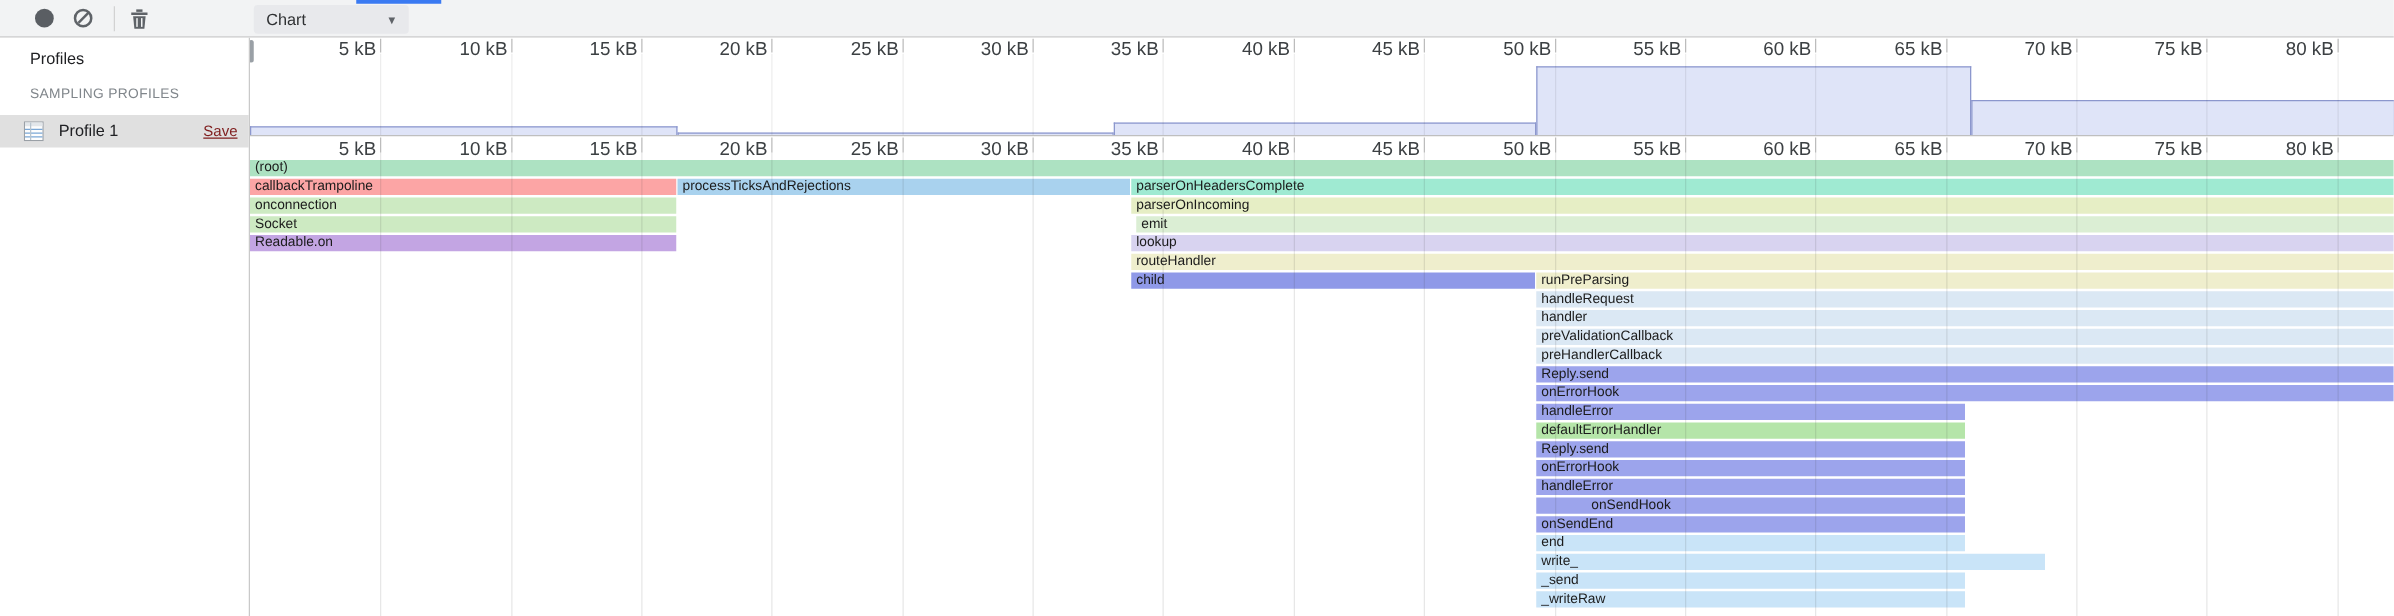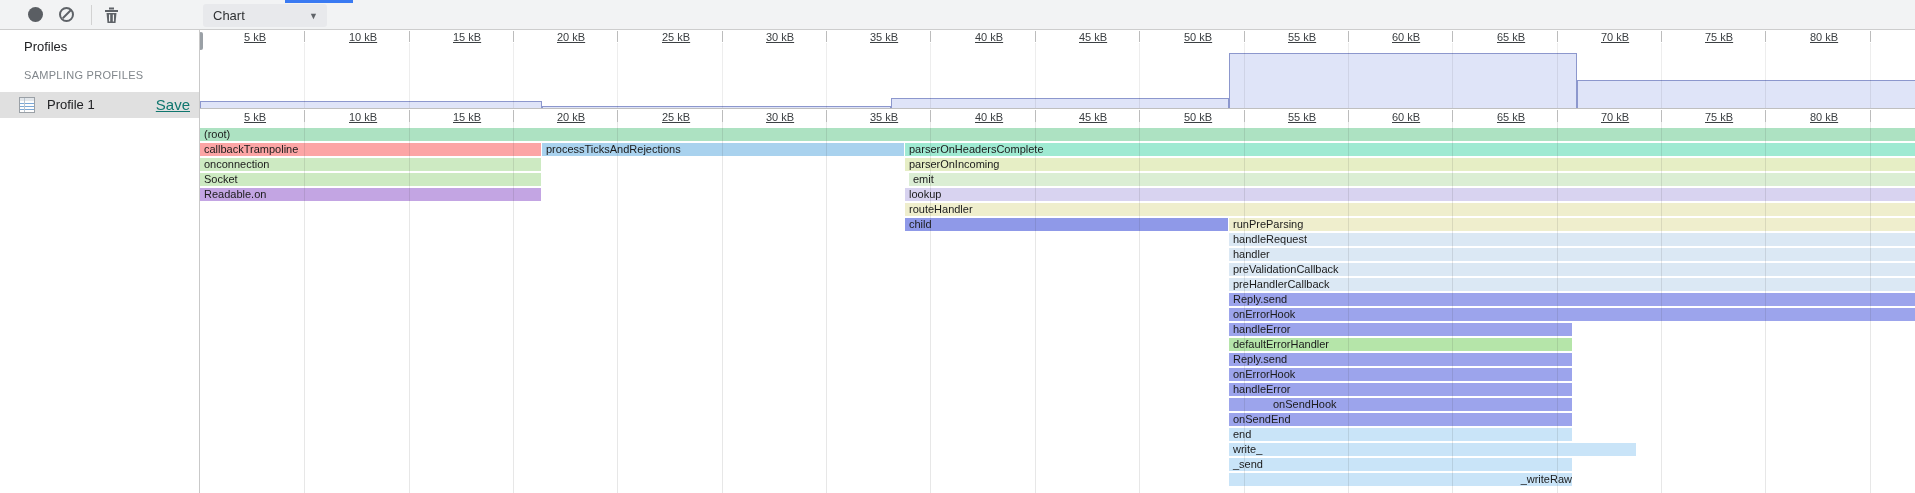--- a/index.html
+++ b/index.html
@@ -21,24 +21,24 @@
   .view-select .arrow{position:absolute;right:9px;top:1px;font-size:9px;color:#5f6368;}
   .tab-indicator{position:absolute;left:285px;top:0;width:68px;height:3px;background:#3a7af2;}
   
   .sidebar{position:absolute;left:0;top:30px;width:200px;height:463px;background:#fff;
     border-right:1px solid #c9c9c9;box-sizing:border-box;z-index:10;}
   .profiles-title{position:absolute;left:24px;top:9px;font-size:13px;color:#202124;}
   .section-label{position:absolute;left:24px;top:39px;font-size:11px;color:#80868b;letter-spacing:.3px;}
   .profile-row{position:absolute;left:0;top:62px;width:100%;height:26px;background:#e0e0e0;cursor:pointer;}
   .profile-icon{position:absolute;left:19px;top:5px;width:16px;height:16px;}
   .profile-name{position:absolute;left:47px;top:0;line-height:26px;font-size:13px;color:#202124;}
-  .save-link{position:absolute;right:9px;top:0;line-height:26px;font-size:15px;color:#0f766e;text-decoration:underline;cursor:pointer;}
+  .save-link{position:absolute;right:9px;top:0;line-height:26px;font-size:12px;color:#7f1d1d;text-decoration:underline;cursor:pointer;}
   
   .main{position:absolute;left:200px;top:30px;width:1715px;height:463px;background:#fff;overflow:hidden;}
-  .tick-label{position:absolute;top:1px;width:57px;height:12px;font-size:11px;color:#3c4043;text-align:left;white-space:nowrap;text-decoration:underline;}
+  .tick-label{position:absolute;top:1px;width:57px;height:12px;font-size:15px;color:#3c4043;text-align:right;white-space:nowrap;}
   .tick-label.r2{top:81px;}
   .tickmark{position:absolute;width:1px;background:#bcbcbc;}
   .ov-grid{position:absolute;top:13px;height:65px;width:1px;background:rgba(0,0,0,0.07);}
   .fl-grid{position:absolute;top:92px;height:371px;width:1px;background:rgba(60,60,60,0.12);z-index:5;pointer-events:none;}
   .overview{position:absolute;left:0;top:13px;width:1715px;height:66px;cursor:grab;}
   .ov-seg{position:absolute;background:#dfe4f8;border:1px solid #8c97cd;border-bottom:none;box-sizing:border-box;}
   .ov-baseline{position:absolute;left:0;top:78px;width:1715px;height:1px;background:#bfbfbf;}
   .ov-grip{position:absolute;left:-1px;top:2px;width:4px;height:18px;background:#9aa0a6;border-radius:2px;cursor:ew-resize;}
   .flame{position:absolute;left:0;top:92px;width:1715px;height:371px;}
   .bar{position:absolute;height:13px;font-size:11px;line-height:13px;color:#1b1b1b;
@@ -119,21 +119,21 @@
       <div class="bar" title="handleError" style="left: 1029px; width: 343px; top: 201px; height: 13px; background: rgb(156, 164, 236);">handleError</div>
       <div class="bar" title="defaultErrorHandler" style="left: 1029px; width: 343px; top: 216px; height: 13px; background: rgb(181, 229, 169);">defaultErrorHandler</div>
       <div class="bar" title="Reply.send" style="left: 1029px; width: 343px; top: 231px; height: 13px; background: rgb(156, 164, 236);">Reply.send</div>
       <div class="bar" title="onErrorHook" style="left: 1029px; width: 343px; top: 246px; height: 13px; background: rgb(156, 164, 236);">onErrorHook</div>
       <div class="bar" title="handleError" style="left: 1029px; width: 343px; top: 261px; height: 13px; background: rgb(156, 164, 236);">handleError</div>
       <div class="bar" title="onSendHook" style="left: 1029px; width: 343px; top: 276px; height: 13px; background: rgb(156, 164, 236); padding-left: 44px;">onSendHook</div>
       <div class="bar" title="onSendEnd" style="left: 1029px; width: 343px; top: 291px; height: 13px; background: rgb(156, 164, 236);">onSendEnd</div>
       <div class="bar" title="end" style="left: 1029px; width: 343px; top: 306px; height: 13px; background: rgb(201, 228, 248);">end</div>
       <div class="bar" title="write_" style="left: 1029px; width: 407px; top: 321px; height: 13px; background: rgb(201, 228, 248);">write_</div>
       <div class="bar" title="_send" style="left: 1029px; width: 343px; top: 336px; height: 13px; background: rgb(201, 228, 248);">_send</div>
-      <div class="bar" title="_writeRaw" style="left: 1029px; width: 343px; top: 351px; height: 13px; background: rgb(201, 228, 248); text-align: right;">_writeRaw</div>
+      <div class="bar" title="_writeRaw" style="left: 1029px; width: 343px; top: 351px; height: 13px; background: rgb(201, 228, 248);">_writeRaw</div>
     </div>
   <div id="gridlines"></div>
 <div class="tick-label" style="left: 44px;">5 kB</div>
     <div class="tick-label r2" style="left: 44px;">5 kB</div>
     <div class="tickmark" style="left: 104px; top: 1px; height: 11px;"></div>
     <div class="tickmark" style="left: 104px; top: 80px; height: 12px;"></div>
     <div class="ov-grid" style="left: 104px;"></div>
     <div class="fl-grid" style="left: 104px;"></div>
     <div class="tick-label" style="left: 149px;">10 kB</div>
     <div class="tick-label r2" style="left: 149px;">10 kB</div>

